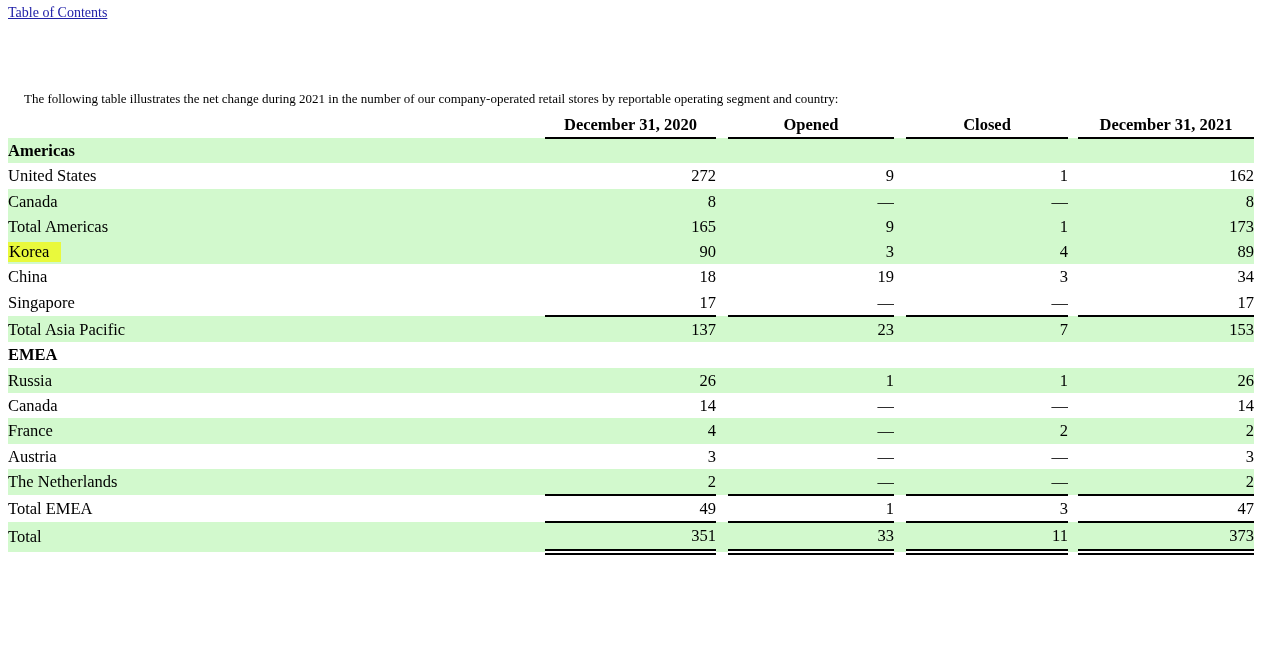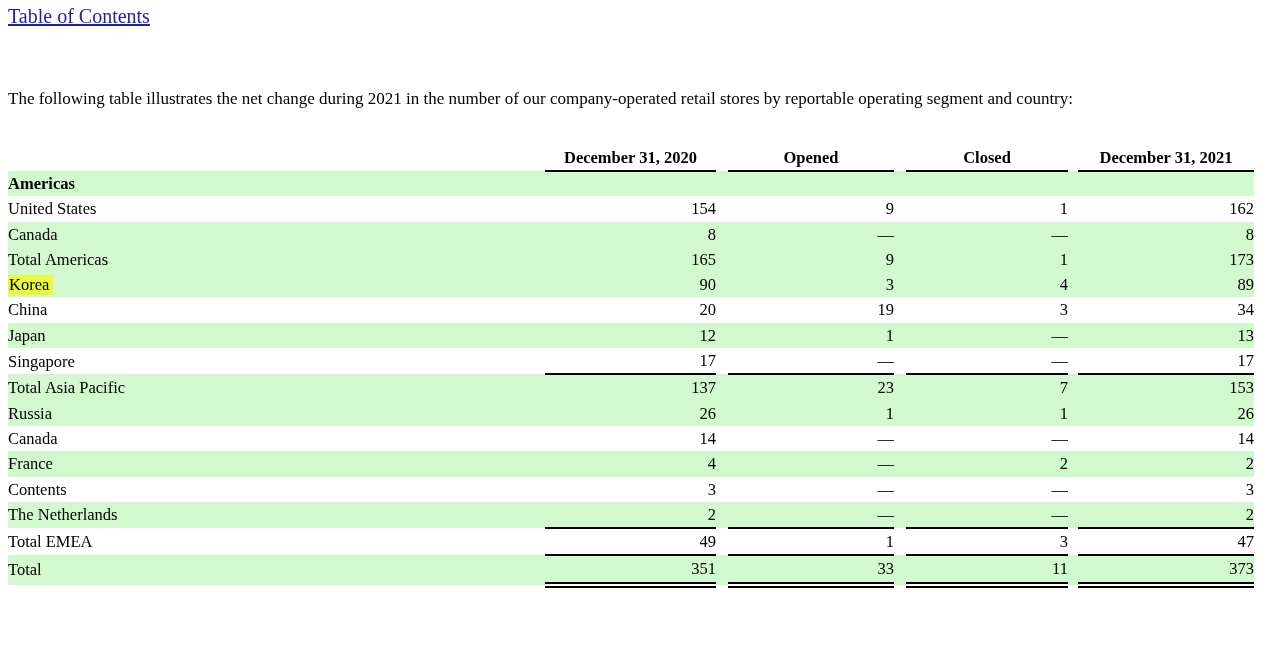--- a/index.html
+++ b/index.html
@@ -10,29 +10,29 @@
   }
   *{box-sizing:border-box;}
   html,body{margin:0;padding:0;}
   body{
     width:1280px;height:654px;position:relative;overflow:hidden;
     background:#ffffff;color:#000;
     font-family:"Liberation Serif","DejaVu Serif",serif;
   }
   .toc-link{
     position:absolute;left:8px;top:5px;
-    font-size:20px;color:var(--link-blue);text-decoration:underline;cursor:pointer;
+    font-size:14px;color:var(--link-blue);text-decoration:underline;cursor:pointer;
   }
   .intro{
-    position:absolute;left:8px;top:88px;margin:0;
-    font-size:17px;line-height:21px;white-space:nowrap;
+    position:absolute;left:24px;top:88px;margin:0;
+    font-size:13px;line-height:21px;white-space:nowrap;
   }
   table.stores{
     position:absolute;left:8px;top:111px;
-    border-collapse:collapse;table-layout:fixed;width:1246px;margin-top:33px;
+    border-collapse:collapse;table-layout:fixed;width:1246px;
   }
   table.stores th, table.stores td{
     padding:0;margin:0;white-space:nowrap;overflow:hidden;
     font-size:16.5px;line-height:25.3px;
   }
   thead th{vertical-align:bottom;line-height:24px;height:27px;}
   thead th.val{
     font-weight:bold;text-align:center;
     border-bottom:2.5px solid var(--rule-black);
   }
@@ -40,21 +40,21 @@
   td.lbl{text-align:left;}
   td.val{text-align:right;padding-right:14px;}
   .ind0{padding-left:2px;}
   .ind1{padding-left:16px;}
   .ind2{padding-left:29px;}
   .ind3{padding-left:42px;}
   .bold{font-weight:bold;}
   tr.bg-green{background:var(--row-green);border-radius:11px;}
   tr.rule-single td.val{border-bottom:2px solid var(--rule-black);}
   tr.rule-double td.val{border-bottom:6px double var(--rule-black);}
-  .hl{background:var(--highlight-yellow);padding:0 4px 1px 1px;}
+  .hl{background:var(--highlight-yellow);padding:0 12px 1px 1px;}
 </style>
 </head>
 <body>
 
 <div>
   <a class="toc-link" href="#">Table of Contents</a>
 
   <p class="intro">The following table illustrates the net change during 2021 in the number of our company-operated retail stores by reportable operating segment and country:</p>
 
   <table class="stores">
@@ -90,21 +90,21 @@
           <td class="sp"></td>
           <td class="val"></td>
           <td class="sp"></td>
           <td class="val"></td>
           <td class="sp"></td>
           <td class="val"></td>
         </tr>
         <tr class="rule-none">
           <td class="lbl ind1">United States</td>
           <td class="sp"></td>
-          <td class="val">154</td>
+          <td class="val">272</td>
           <td class="sp"></td>
           <td class="val">9</td>
           <td class="sp"></td>
           <td class="val">1</td>
           <td class="sp"></td>
           <td class="val">162</td>
         </tr>
         <tr class="bg-green rule-none">
           <td class="lbl ind1">Canada</td>
           <td class="sp"></td>
@@ -134,38 +134,27 @@
           <td class="sp"></td>
           <td class="val">3</td>
           <td class="sp"></td>
           <td class="val">4</td>
           <td class="sp"></td>
           <td class="val">89</td>
         </tr>
         <tr class="rule-none">
           <td class="lbl ind1">China</td>
           <td class="sp"></td>
-          <td class="val">20</td>
+          <td class="val">18</td>
           <td class="sp"></td>
           <td class="val">19</td>
           <td class="sp"></td>
           <td class="val">3</td>
           <td class="sp"></td>
           <td class="val">34</td>
-        </tr>
-        <tr class="bg-green rule-none">
-          <td class="lbl ind1">Japan</td>
-          <td class="sp"></td>
-          <td class="val">12</td>
-          <td class="sp"></td>
-          <td class="val">1</td>
-          <td class="sp"></td>
-          <td class="val">—</td>
-          <td class="sp"></td>
-          <td class="val">13</td>
         </tr>
         <tr class="rule-single">
           <td class="lbl ind1">Singapore</td>
           <td class="sp"></td>
           <td class="val">17</td>
           <td class="sp"></td>
           <td class="val">—</td>
           <td class="sp"></td>
           <td class="val">—</td>
           <td class="sp"></td>
@@ -175,20 +164,31 @@
           <td class="lbl ind2">Total Asia Pacific</td>
           <td class="sp"></td>
           <td class="val">137</td>
           <td class="sp"></td>
           <td class="val">23</td>
           <td class="sp"></td>
           <td class="val">7</td>
           <td class="sp"></td>
           <td class="val">153</td>
         </tr>
+        <tr class="rule-none">
+          <td class="lbl ind0 bold">EMEA</td>
+          <td class="sp"></td>
+          <td class="val"></td>
+          <td class="sp"></td>
+          <td class="val"></td>
+          <td class="sp"></td>
+          <td class="val"></td>
+          <td class="sp"></td>
+          <td class="val"></td>
+        </tr>
         <tr class="bg-green rule-none">
           <td class="lbl ind1">Russia</td>
           <td class="sp"></td>
           <td class="val">26</td>
           <td class="sp"></td>
           <td class="val">1</td>
           <td class="sp"></td>
           <td class="val">1</td>
           <td class="sp"></td>
           <td class="val">26</td>
@@ -209,21 +209,21 @@
           <td class="sp"></td>
           <td class="val">4</td>
           <td class="sp"></td>
           <td class="val">—</td>
           <td class="sp"></td>
           <td class="val">2</td>
           <td class="sp"></td>
           <td class="val">2</td>
         </tr>
         <tr class="rule-none">
-          <td class="lbl ind1">Contents</td>
+          <td class="lbl ind1">Austria</td>
           <td class="sp"></td>
           <td class="val">3</td>
           <td class="sp"></td>
           <td class="val">—</td>
           <td class="sp"></td>
           <td class="val">—</td>
           <td class="sp"></td>
           <td class="val">3</td>
         </tr>
         <tr class="bg-green rule-single">

